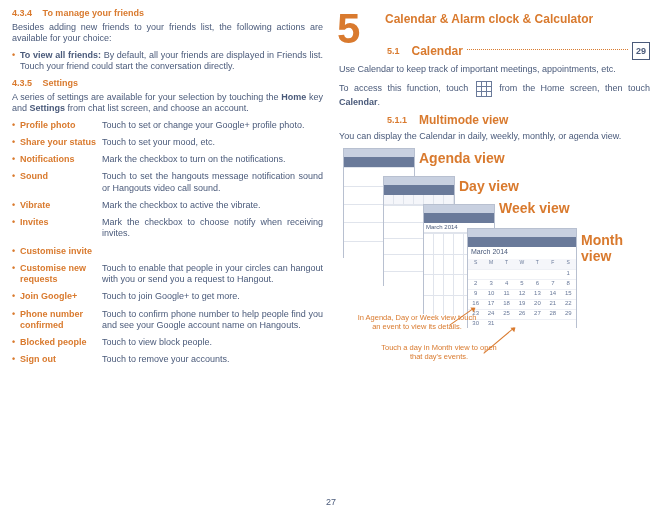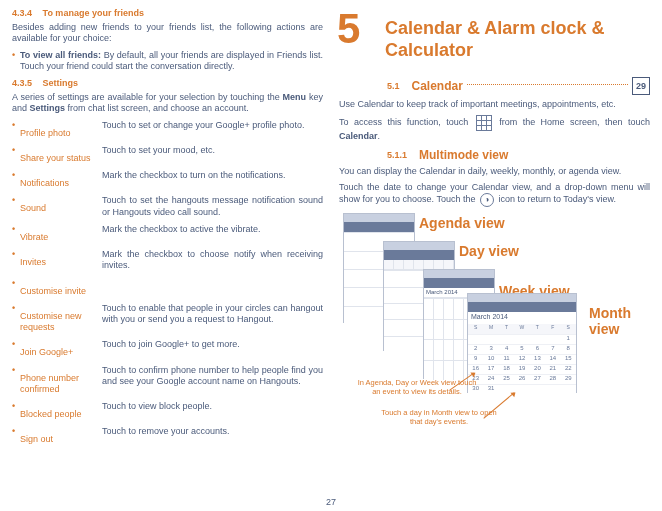--- a/index.html
+++ b/index.html
@@ -8,24 +8,24 @@
 .col-left { padding-right: 8px; }
 .col-right { padding-left: 8px; position: relative; }
 .sec-head { color: #d97a2e; font-weight: bold; margin-bottom: 4px; }
 .sec-head .num { margin-right: 8px; }
 .body-text { margin-bottom: 5px; line-height: 1.25; text-align: justify; }
 .bullet-row { display: flex; margin-bottom: 3px; line-height: 1.25; }
 .bullet-dot { color: #d97a2e; font-weight: bold; width: 8px; flex-shrink: 0; }
 .bullet-text { flex: 1; text-align: justify; }
 .settings-row { display: flex; margin-bottom: 6px; line-height: 1.25; }
 .settings-label { width: 90px; flex-shrink: 0; display: flex; }
-.settings-label .lbl { color: #d97a2e; font-weight: normal; margin-top: 8px; }
+.settings-label .lbl { color: #d97a2e; font-weight: bold; }
 .settings-desc { flex: 1; text-align: justify; }
 .big5 { position: absolute; left: 6px; top: 8px; color: #d97a2e; font-size: 42px; font-weight: bold; line-height: 1; }
-.chapter-title { color: #d97a2e; font-size: 18px; font-weight: bold; margin-left: 46px; margin-top: 10px; margin-bottom: 16px; line-height: 1.2; }
+.chapter-title { color: #d97a2e; font-size: 12px; font-weight: bold; margin-left: 46px; margin-top: 4px; margin-bottom: 16px; line-height: 1.2; }
 .sub-head { color: #d97a2e; font-weight: bold; margin-bottom: 4px; display: flex; align-items: center; margin-left: 48px; }
 .sub-head .num { margin-right: 12px; }
 .sub-head .title { font-size: 12px; }
 .dots { flex: 1; border-bottom: 1px dotted #d97a2e; margin: 0 4px 3px 4px; }
 .cal-icon { width: 18px; height: 18px; background: #fff; border: 1px solid #4a5a7a; display: inline-flex; align-items: center; justify-content: center; color: #4a5a7a; font-size: 9px; font-weight: bold; vertical-align: middle; }
 .grid-icon { width: 16px; height: 16px; display: inline-grid; grid-template-columns: repeat(3,1fr); grid-template-rows: repeat(3,1fr); gap: 1px; background: #6a7a9a; padding: 1px; vertical-align: middle; margin: 0 2px; }
 .grid-icon span { background: #fff; }
 .circ-icon { display: inline-flex; width: 14px; height: 14px; border: 1px solid #6a7a9a; border-radius: 50%; align-items: center; justify-content: center; font-size: 8px; vertical-align: middle; margin: 0 2px; }
 .page-num { position: absolute; bottom: 4px; left: 50%; transform: translateX(-50%); font-size: 9px; }
 .cal-diagram { position: relative; height: 210px; margin-top: 6px; }
@@ -49,22 +49,22 @@
 .p4 { left: 128px; top: 80px; width: 110px; height: 100px; }
 .p4 .body { height: 82px; display:flex; flex-direction:column; background:#fff; }
 .p4 .mhdr { height:12px; padding:1px 3px; font-size:7px; color:#4a5a7a; }
 .p4 .dhdr { height:10px; display:flex; font-size:5px; background:#f5f6fa; }
 .p4 .dhdr span { flex:1; text-align:center; }
 .p4 .mr { flex:1; display:flex; font-size:6px; }
 .p4 .mr span { flex:1; text-align:center; border-top:1px solid #eef0f5; }
 .view-label { position: absolute; color: #d97a2e; font-weight: bold; font-size: 14px; }
 .vl1 { left: 80px; top: 2px; }
 .vl2 { left: 120px; top: 30px; }
-.vl3 { left: 160px; top: 70px; }
-.vl4 { left: 242px; top: 92px; margin-left: 8px; }
+.vl3 { left: 160px; top: 52px; }
+.vl4 { left: 242px; top: 84px; }
 .caption { position: absolute; color: #d97a2e; font-size: 7.5px; text-align: center; line-height: 1.15; }
 .cap1 { left: 18px; top: 166px; width: 120px; }
 .cap2 { left: 40px; top: 196px; width: 120px; }
 .arrow { position: absolute; width: 30px; height: 1px; background: #d97a2e; }
 .arrow::after { content:''; position:absolute; right:-1px; top:-2px; border-left:4px solid #d97a2e; border-top:3px solid transparent; border-bottom:3px solid transparent; }
 .ar1 { left: 108px; top: 168px; transform: rotate(-35deg); }
 .ar2 { left: 140px; top: 192px; transform: rotate(-40deg); width: 40px; }
 b { font-weight: bold; }
 </style>
 </head>
@@ -81,21 +81,21 @@
     <div class="bullet-text">
       <b>To view all friends:</b><span> By default, all your friends are displayed in Friends list. Touch your friend could start the conversation directly.</span>
     </div>
   </div>
 
   <div class="sec-head" style="margin-top:6px">
     <span class="num">4.3.5</span>
     <span>Settings</span>
   </div>
   <div class="body-text">
-    <span>A series of settings are available for your selection by touching the </span><b>Menu</b><span> key and </span><b>Settings</b><span> from chat list screen, and choose an account.</span>
+    <span>A series of settings are available for your selection by touching the </span><b>Home</b><span> key and </span><b>Settings</b><span> from chat list screen, and choose an account.</span>
   </div>
 
   <div id="settings-list">
       <div class="settings-row">
         <div class="settings-label">
           <div class="bullet-dot">•</div>
           <div class="lbl">Profile photo</div>
         </div>
         <div class="settings-desc">Touch to set or change your Google+ profile photo.</div>
       </div>
@@ -201,23 +201,20 @@
         <span></span>
         <span></span>
       </span><span> from the Home screen, then touch </span><b>Calendar</b><span>.</span>
   </div>
 
   <div class="sub-head" style="margin-top:4px">
     <span class="num">5.1.1</span>
     <span class="title">Multimode view</span>
   </div>
   <div class="body-text">You can display the Calendar in daily, weekly, monthly, or agenda view.</div>
-  <div class="body-text">
-    <span>Touch the date to change your Calendar view, and a drop-down menu will show for you to choose. Touch the </span><span class="circ-icon">◑</span><span> icon to return to Today's view.</span>
-  </div>
 
   <div class="cal-diagram">
     <div class="phone p1">
       <div class="bar"></div>
         <div class="hdr"></div>
       <div class="body">
           <div class="row"></div>
           <div class="row"></div>
           <div class="row"></div>
           <div class="row"></div>

